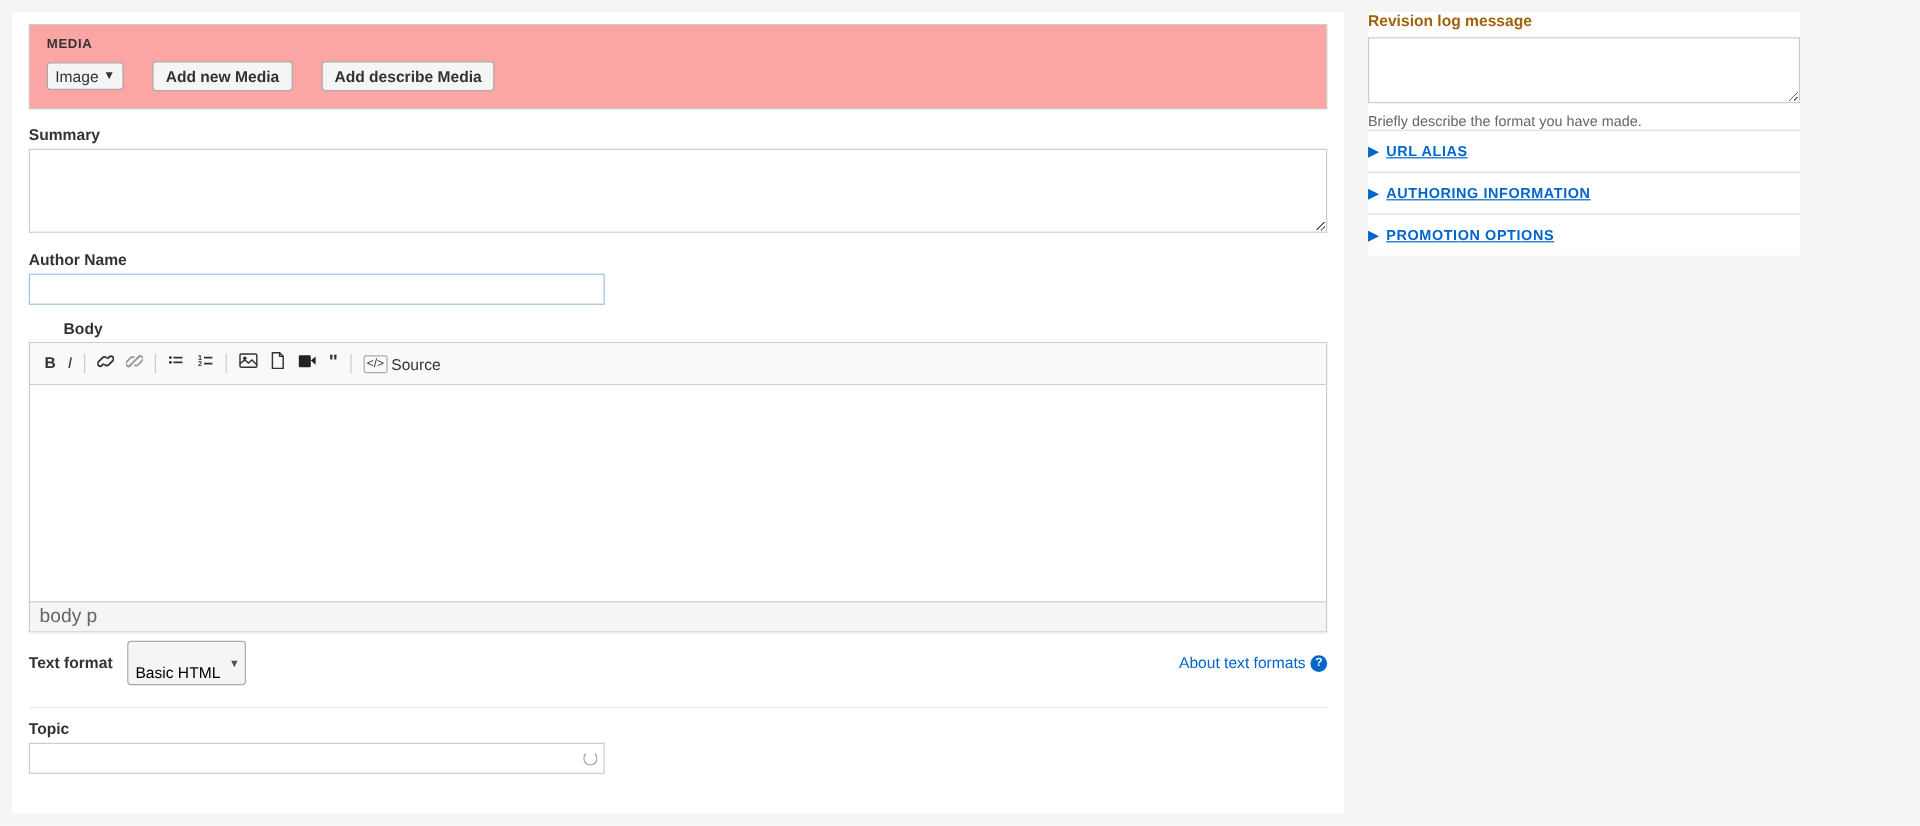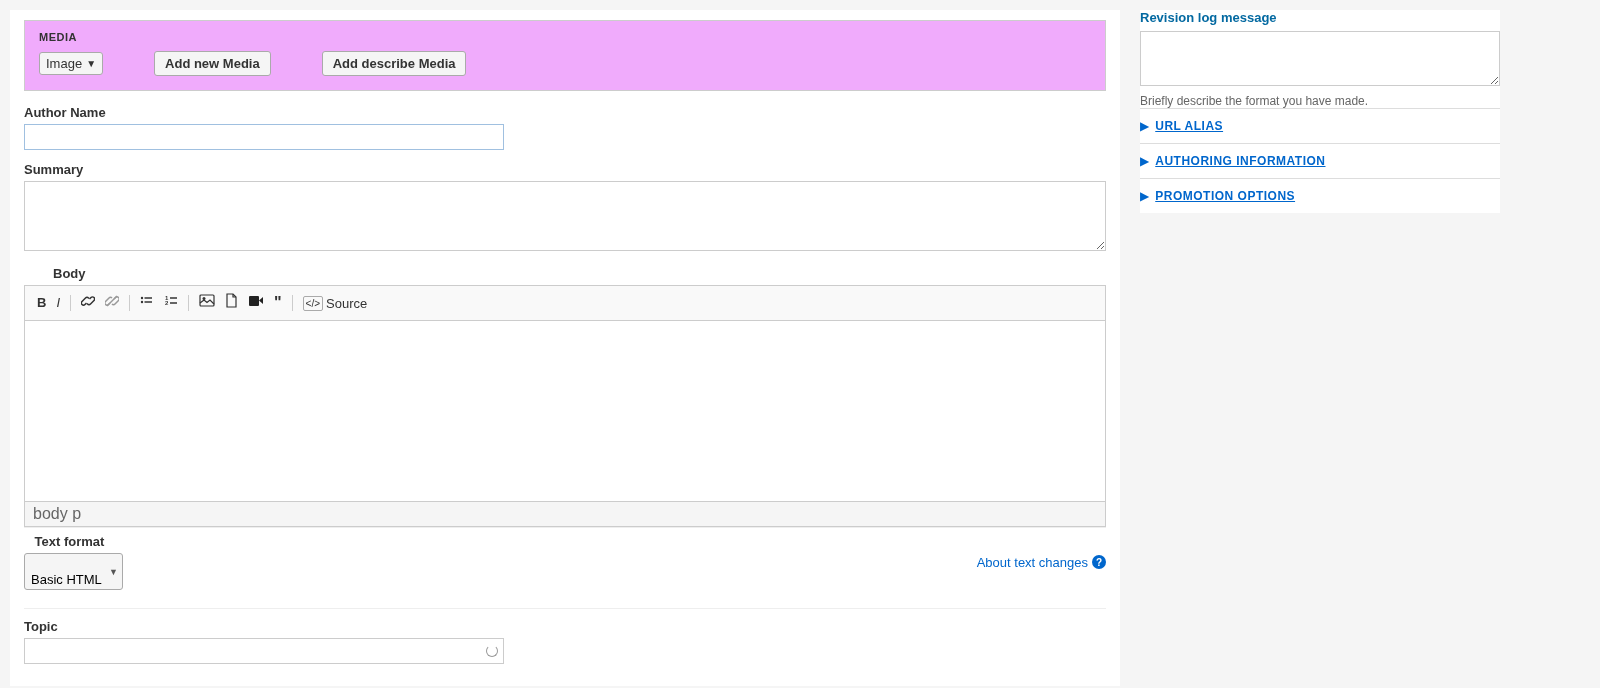--- a/index.html
+++ b/index.html
@@ -26,34 +26,34 @@
       width: 380px;
       padding: 0 0 0 20px;
       background: #f5f5f5;
     }
 
     
     .media-section {
       border: 1px solid #ccc;
       padding: 10px 14px 14px;
       margin-bottom: 14px;
-      background: #f0abfc;
+      background: #fca5a5;
     }
     .section-label {
       font-size: 11px;
       font-weight: bold;
       color: #333;
       text-transform: uppercase;
       margin-bottom: 8px;
       letter-spacing: 0.5px;
     }
     .media-controls {
       display: flex;
       align-items: center;
-      gap: 8px;
+      gap: 24px;
     }
     .image-dropdown {
       display: flex;
       align-items: center;
       border: 1px solid #aaa;
       border-radius: 3px;
       background: #f5f5f5;
       padding: 3px 6px;
       cursor: pointer;
       font-size: 13px;
@@ -64,21 +64,20 @@
     }
     .btn-media {
       border: 1px solid #aaa;
       border-radius: 3px;
       background: #f5f5f5;
       padding: 4px 10px;
       font-size: 13px;
       font-weight: bold;
       cursor: pointer;
       color: #333;
-      margin-left: 43px;
     }
     .field-label {
       font-size: 13px;
       font-weight: bold;
       margin-bottom: 4px;
       color: #333;
       display: block;
     }
     .text-input {
       width: 480px;
@@ -185,21 +184,20 @@
     }
     .text-format-label {
       font-size: 13px;
       font-weight: bold;
       margin-right: 8px;
     }
     .format-select-wrap {
       display: flex;
       align-items: center;
       gap: 4px;
-      flex-direction: column;
     }
     .format-select {
       border: 1px solid #aaa;
       border-radius: 3px;
       background: #f5f5f5;
       padding: 18px 20px 2px 6px;
       font-size: 13px;
       appearance: none;
       cursor: pointer;
       position: relative;
@@ -270,21 +268,21 @@
     }
 
     
     .sidebar-section {
       background: #fff;
       margin-bottom: 0;
     }
     .revision-label {
       font-size: 13px;
       font-weight: bold;
-      color: #0369a1;
+      color: #a16207;
       margin-bottom: 6px;
       display: block;
     }
     .revision-textarea {
       width: 100%;
       height: 55px;
       border: 1px solid #ccc;
       padding: 4px 6px;
       font-size: 13px;
       background: #fff;
@@ -340,27 +338,27 @@
           <div class="image-dropdown">
             <span>Image</span>
             <span class="arrow">▼</span>
           </div>
           <button class="btn-media">Add new Media</button>
           <button class="btn-media">Add describe Media</button>
         </div>
       </div>
 
       <div class="form-group">
+        <label class="field-label">Summary</label>
+        <textarea class="textarea-summary" style=""></textarea>
+      </div>
+
+      <div class="form-group">
         <label class="field-label">Author Name</label>
         <input type="text" class="text-input" style="">
-      </div>
-
-      <div class="form-group">
-        <label class="field-label">Summary</label>
-        <textarea class="textarea-summary" style=""></textarea>
       </div>
 
       <div class="body-section form-group">
         <label class="body-label">Body</label>
         <div class="editor-wrapper">
           <div class="editor-toolbar">
             <button class="toolbar-btn">B</button>
             <button class="toolbar-btn toolbar-italic">I</button>
             <div class="toolbar-divider"></div>
             <button class="toolbar-btn">
@@ -431,21 +429,21 @@
             <span class="text-format-label">Text format</span>
             <div class="format-select-container">
               <select class="format-select">
                 <option>Basic HTML</option>
                 <option>Full HTML</option>
                 <option>Plain text</option>
               </select>
             </div>
           </div>
           <a href="#" class="about-text-formats">
-            <span>About text changes</span>
+            <span>About text formats</span>
             <span class="help-icon">?</span>
           </a>
         </div>
       </div>
 
       <div class="topic-section form-group">
         <label class="field-label">Topic</label>
         <div class="topic-input-wrap">
           <input type="text" class="topic-input" style="">
           <div class="topic-spinner"></div>

